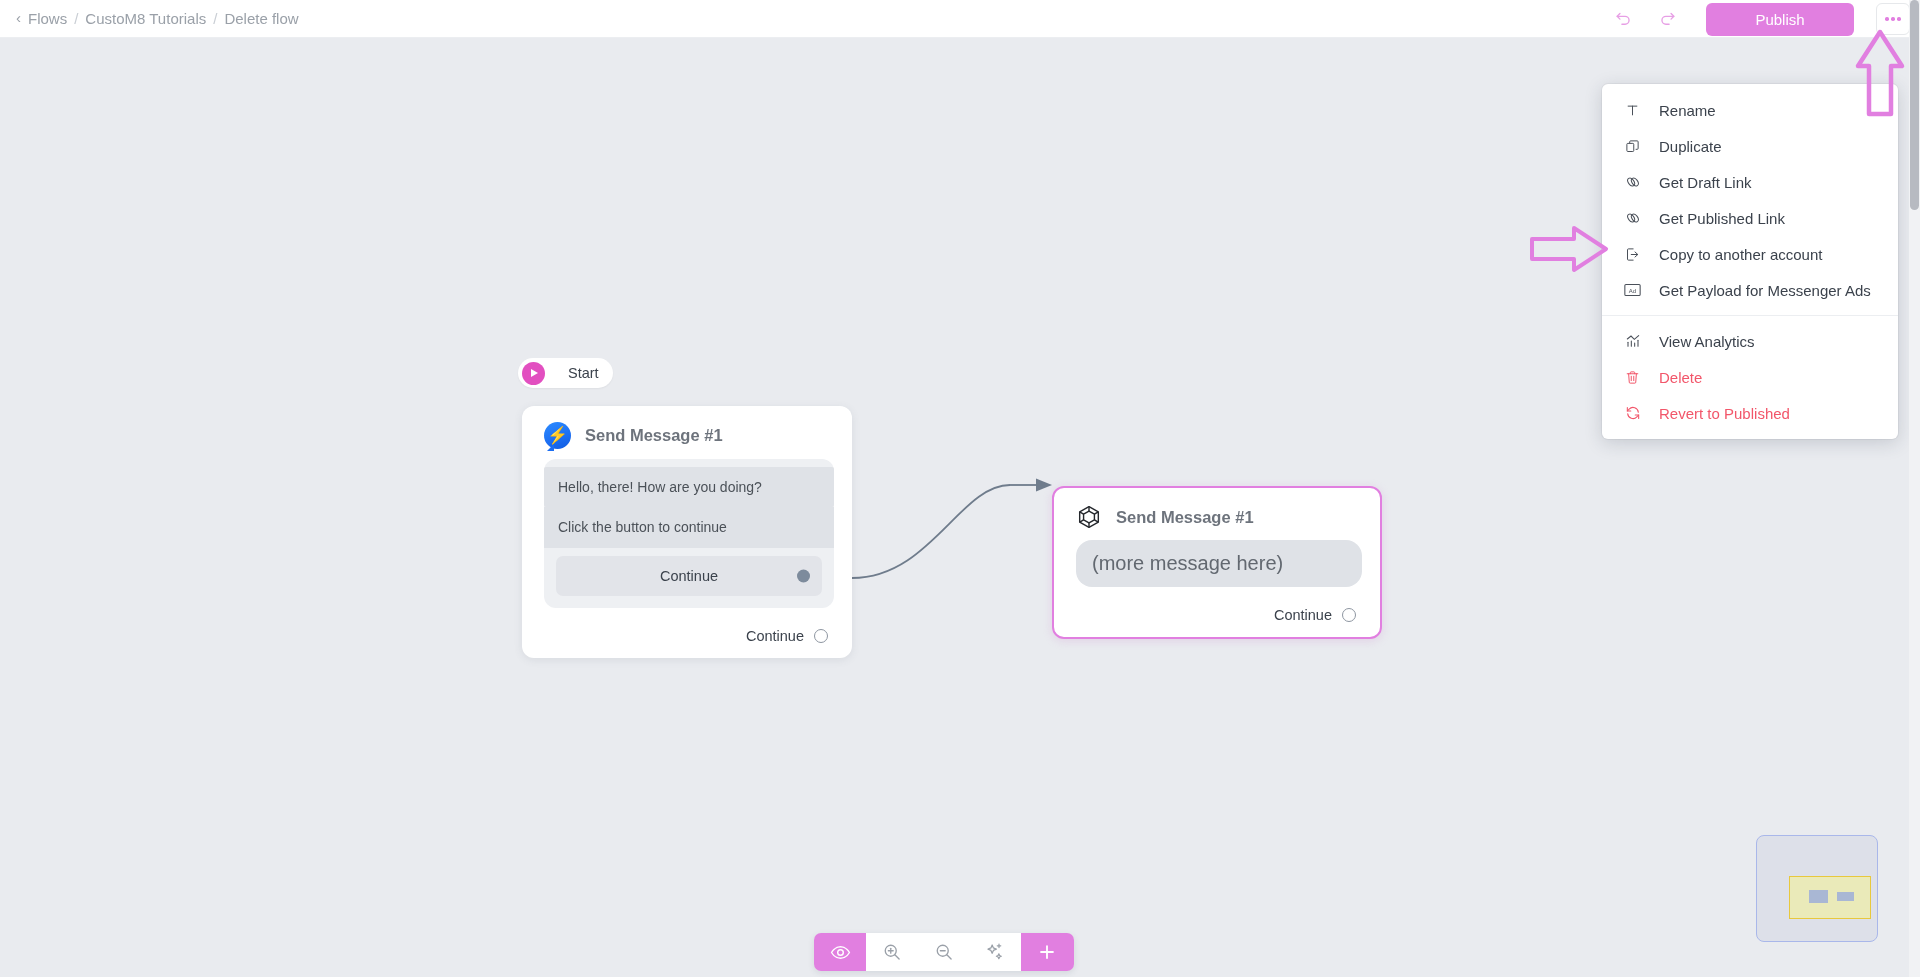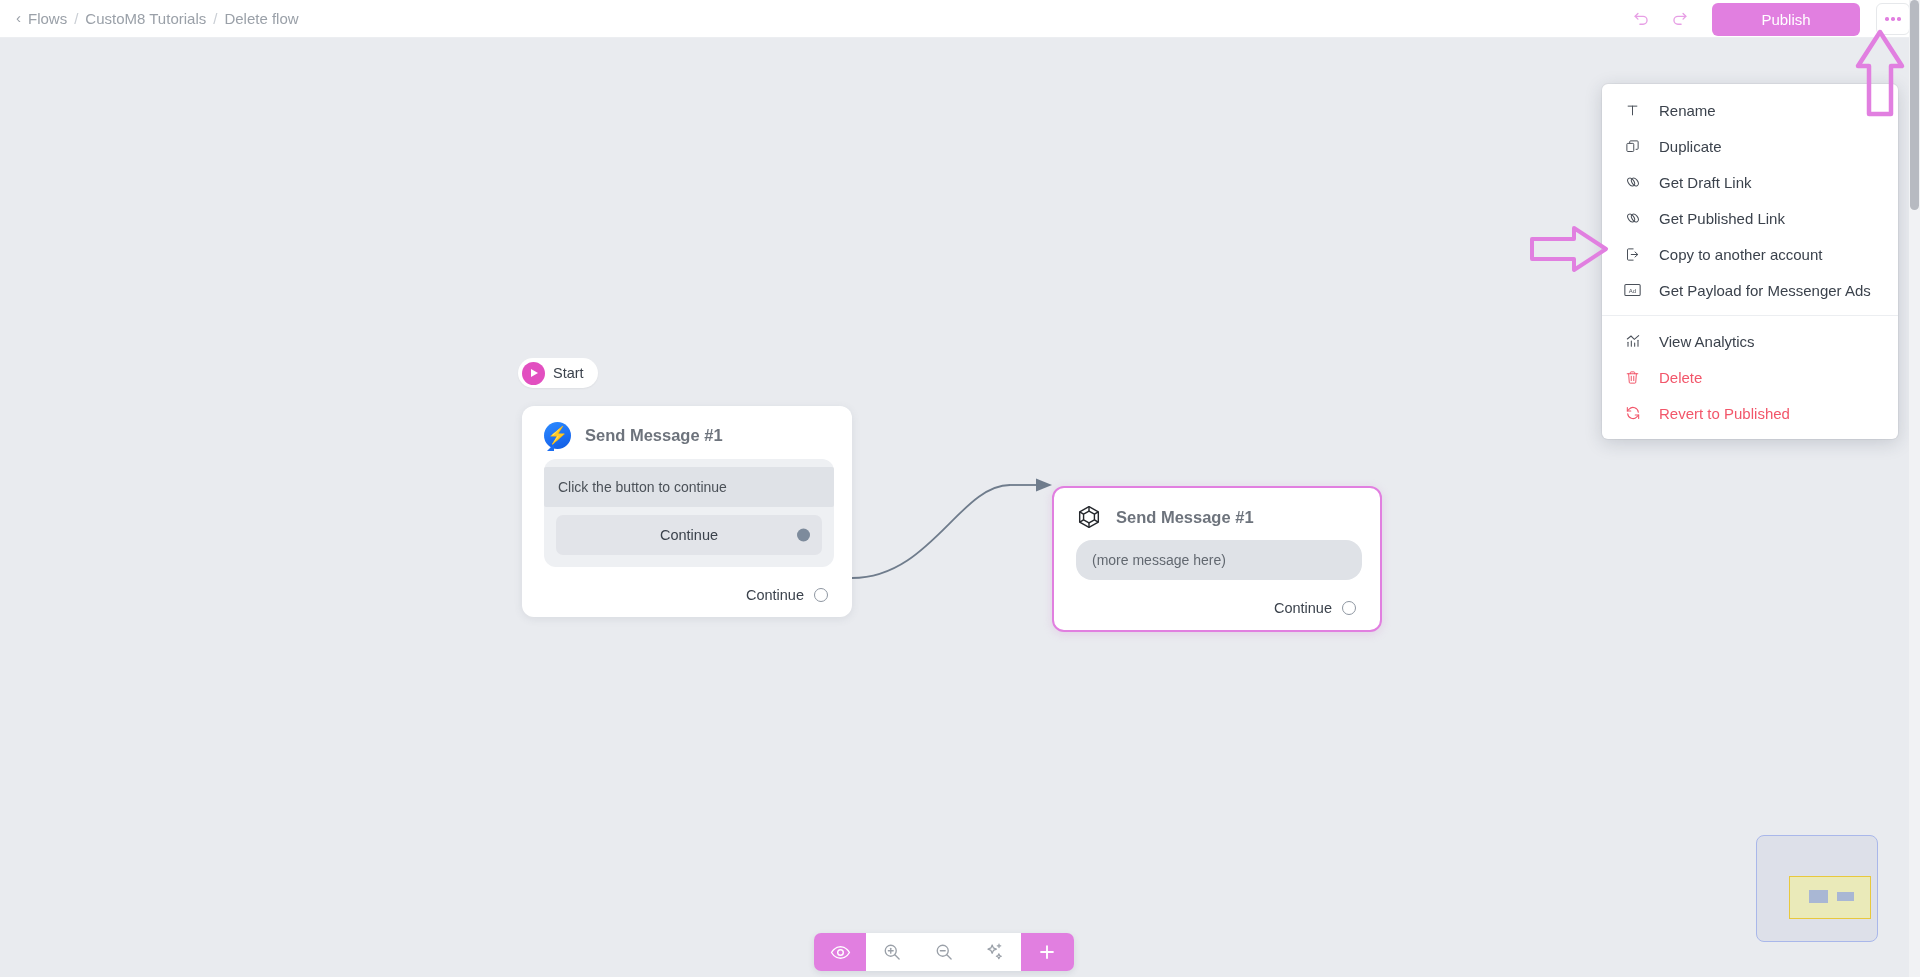--- a/index.html
+++ b/index.html
@@ -24,21 +24,21 @@
     display: flex; align-items: center;
     margin-left: 16px; gap: 7px;
     font-size: 15px; color: #9aa0a8;
   }
   .bc-chevron { font-size: 15px; color: #9aa0a8; line-height: 1; display:inline-block; transform: translateY(-1px); }
   .bc-item { color: #9aa0a8; white-space: nowrap; text-align: right; }
   .bc-sep { color: #c9ced4; }
 
   .header-right {
     position: absolute; right: 10px; top: 0; height: 38px;
-    display: flex; align-items: center; gap: 4px;
+    display: flex; align-items: center; gap: 10px;
   }
   .icon-btn {
     width: 34px; height: 30px;
     display: flex; align-items: center; justify-content: center;
     color: #e79fe5; background: transparent; border: none;
     cursor: pointer;
   }
   .publish-btn {
     width: 148px; height: 33px;
     background: #e17fe0; color: #fff;
@@ -61,21 +61,21 @@
     background: #e9ebef;
     overflow: hidden;
   }
   .edges { position: absolute; inset: 0; width: 1920px; height: 939px; pointer-events: none; }
 
   
   .start-pill {
     position: absolute; left: 518px; top: 320px;
     height: 30px; padding: 0 14px 0 4px;
     background: #fff; border-radius: 15px;
-    display: flex; align-items: center; gap: 8px;
+    display: flex; align-items: center; gap: 23px;
     box-shadow: 0 1px 2px rgba(0,0,0,.05);
   }
   .start-circle {
     width: 23px; height: 23px; border-radius: 50%;
     background: #e24fc0;
     display: flex; align-items: center; justify-content: center;
   }
   .start-circle span {
     width: 0; height: 0;
     border-left: 7px solid #fff;
@@ -289,20 +289,21 @@
 
     <div class="card" style="left:522px; top:368px; width:330px;">
       <div class="card-head">
         <div class="messenger-icon">
           <span class="bolt">⚡</span>
         </div>
         <div class="card-title">Send Message #1</div>
       </div>
       <div class="card-body">
         <div class="bubble-group">
+          <div class="bubble-text">Hello, there! How are you doing?</div>
           <div class="bubble-text">Click the button to continue</div>
           <div class="btn-row">
             <div class="flow-btn">
               <span>Continue</span>
               <span class="port"></span>
             </div>
           </div>
         </div>
       </div>
       <div class="card-foot">
@@ -321,21 +322,21 @@
             <line x1="20.6" y1="7.2" x2="17" y2="9.4"></line>
             <line x1="20.6" y1="16.8" x2="17" y2="14.6"></line>
             <line x1="12" y1="21.6" x2="12" y2="17.4"></line>
             <line x1="3.4" y1="16.8" x2="7" y2="14.6"></line>
             <line x1="3.4" y1="7.2" x2="7" y2="9.4"></line>
           </svg>
         </div>
         <div class="card-title">Send Message #1</div>
       </div>
       <div class="card-body">
-        <div style="background:#dfe2e7;border-radius:16px;padding:12px 16px;font-size:14px;color:#626870;">(more message here)</div>
+        <div style="background:#dfe2e7;border-radius:16px;padding:12px 16px;font-size:20px;color:#626870;">(more message here)</div>
       </div>
       <div class="card-foot">
         <span>Continue</span>
         <span class="port-ring"></span>
       </div>
     </div>
 
     <div class="toolbar" style="top:895px;">
       <div class="tb-btn accent">
         <svg width="21" height="21" viewBox="0 0 24 24" fill="none" stroke="currentColor" stroke-width="1.6">

